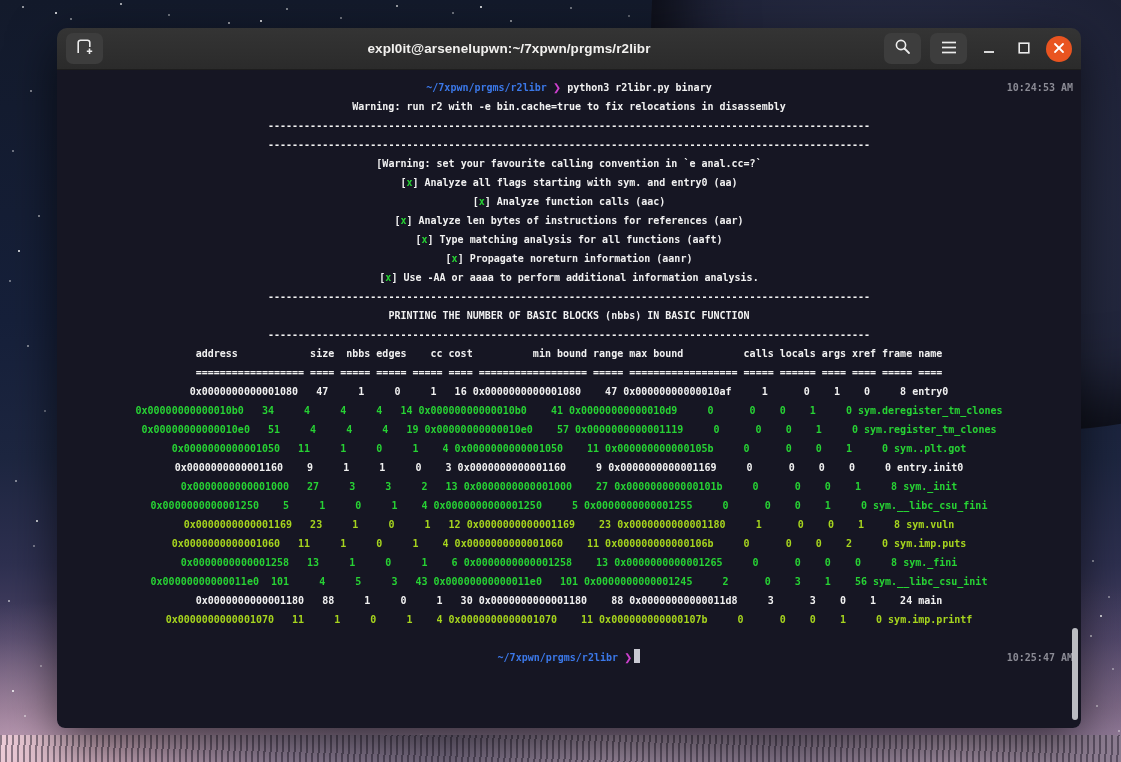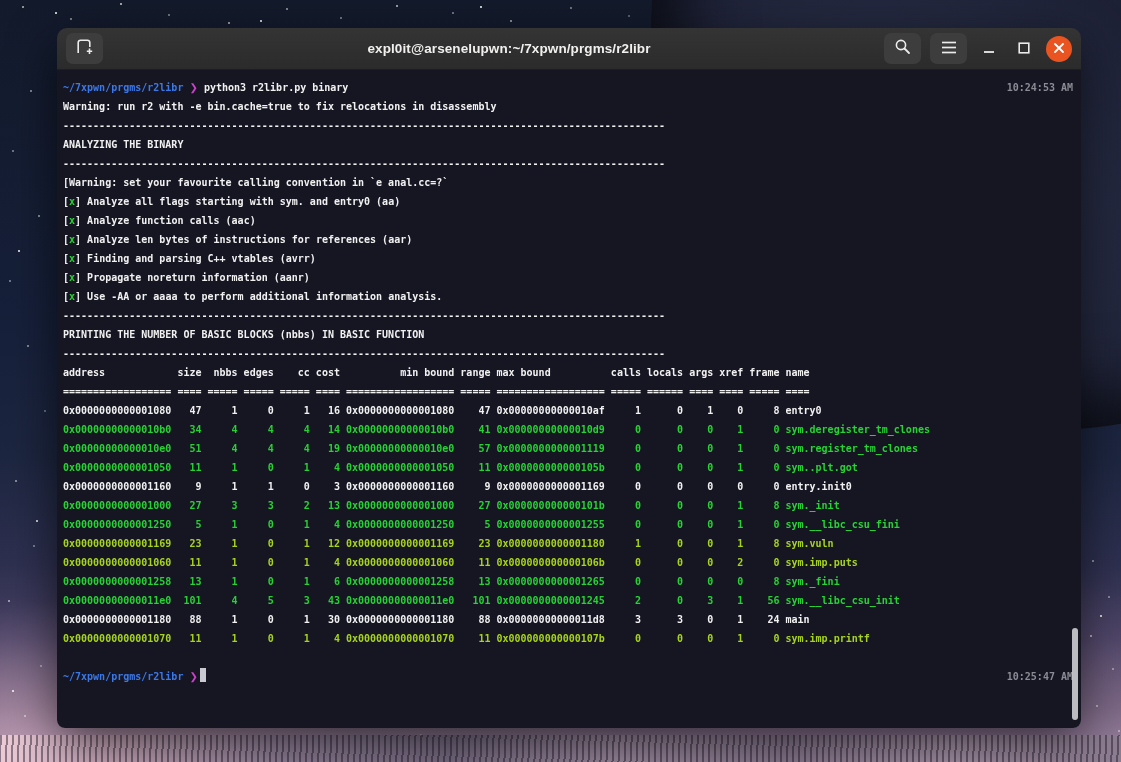--- a/index.html
+++ b/index.html
@@ -51,21 +51,21 @@
     font-size:13.5px; color:#f1f0ee; letter-spacing:.1px; white-space:nowrap; overflow:hidden; }
   .hb-btn { width:37px; height:31px; background:#3d3d3d; border-radius:7px;
     display:flex; align-items:center; justify-content:center; flex:0 0 auto; }
   .hb-right { margin-left:auto; display:flex; align-items:center; gap:9px; }
   .winctl { width:26px; height:26px; display:flex; align-items:center; justify-content:center; }
   .close-btn { width:26px; height:26px; border-radius:50%; display:flex; align-items:center; justify-content:center; }
   
   .term { position:absolute; top:42px; left:0; right:0; bottom:0; background:var(--term-bg,#161623);
     border-radius:0 0 8px 8px; padding:8px 6px 0 6px; overflow:hidden;
     font-family:"DejaVu Sans Mono", monospace; font-size:10px; font-weight:bold; line-height:19px; }
-  .line { height:19px; white-space:pre; position:relative; }
+  .line { height:19px; white-space:pre; position:relative;text-align:center; }
   .rt { position:absolute; right:2px; top:0; }
   .c-white   { color:var(--c-white,#f1f1f1); }
   .c-green   { color:var(--c-green,#27d234); }
   .c-yellow  { color:var(--c-yellow,#a6d41e); }
   .c-blue    { color:var(--c-blue,#3b78e8); }
   .c-magenta { color:var(--c-magenta,#cc40cc); font-family:"DejaVu Sans","DejaVu Sans Mono",sans-serif; }
   .c-gray    { color:var(--c-gray,#8b8b95); }
   .cursor { display:inline-block; width:6px; height:14px; background:var(--c-cursor,#c9c9d2); vertical-align:-2px; margin-left:2px; }
   .scrollthumb { position:absolute; right:3px; top:558px; width:6px; height:92px; border-radius:3px;
     background:rgba(205,206,212,.9); }
@@ -130,27 +130,26 @@
           </svg>
         </span>
       </div>
     </div>
   </div>
   <div class="term">
     <div id="term-lines">
         <div class="line"><span class="c-blue">~/7xpwn/prgms/r2libr</span><span class="c-white"> </span><span class="c-magenta">❯</span><span class="c-white"> </span><span class="c-white">python3 r2libr.py binary</span><span class="rt c-gray">10:24:53 AM</span></div>
         <div class="line"><span class="c-white">Warning: run r2 with -e bin.cache=true to fix relocations in disassembly</span></div>
         <div class="line"><span class="c-white">----------------------------------------------------------------------------------------------------</span></div>
-        <div class="line"><span class="c-white">ANALYZING THE BINARY</span></div>
         <div class="line"><span class="c-white">----------------------------------------------------------------------------------------------------</span></div>
         <div class="line"><span class="c-white">[Warning: set your favourite calling convention in `e anal.cc=?`</span></div>
         <div class="line"><span class="c-white">[</span><span class="c-green">x</span><span class="c-white">] </span><span class="c-white">Analyze all flags starting with sym. and entry0 (aa)</span></div>
         <div class="line"><span class="c-white">[</span><span class="c-green">x</span><span class="c-white">] </span><span class="c-white">Analyze function calls (aac)</span></div>
         <div class="line"><span class="c-white">[</span><span class="c-green">x</span><span class="c-white">] </span><span class="c-white">Analyze len bytes of instructions for references (aar)</span></div>
-        <div class="line"><span class="c-white">[</span><span class="c-green">x</span><span class="c-white">] </span><span class="c-white">Finding and parsing C++ vtables (avrr)</span></div>
+        <div class="line"><span class="c-white">[</span><span class="c-green">x</span><span class="c-white">] </span><span class="c-white">Type matching analysis for all functions (aaft)</span></div>
         <div class="line"><span class="c-white">[</span><span class="c-green">x</span><span class="c-white">] </span><span class="c-white">Propagate noreturn information (aanr)</span></div>
         <div class="line"><span class="c-white">[</span><span class="c-green">x</span><span class="c-white">] </span><span class="c-white">Use -AA or aaaa to perform additional information analysis.</span></div>
         <div class="line"><span class="c-white">----------------------------------------------------------------------------------------------------</span></div>
         <div class="line"><span class="c-white">PRINTING THE NUMBER OF BASIC BLOCKS (nbbs) IN BASIC FUNCTION</span></div>
         <div class="line"><span class="c-white">----------------------------------------------------------------------------------------------------</span></div>
         <div class="line"><span class="c-white">address            size  nbbs edges    cc cost          min bound range max bound          calls locals args xref frame name</span></div>
         <div class="line"><span class="c-white">================== ==== ===== ===== ===== ==== ================== ===== ================== ===== ====== ==== ==== ===== ====</span></div>
         <div class="line"><span class="c-white">0x0000000000001080   47     1     0     1   16 0x0000000000001080    47 0x00000000000010af     1      0    1    0     8 entry0</span></div>
         <div class="line"><span class="c-green">0x00000000000010b0   34     4     4     4   14 0x00000000000010b0    41 0x00000000000010d9     0      0    0    1     0 sym.deregister_tm_clones</span></div>
         <div class="line"><span class="c-green">0x00000000000010e0   51     4     4     4   19 0x00000000000010e0    57 0x0000000000001119     0      0    0    1     0 sym.register_tm_clones</span></div>

